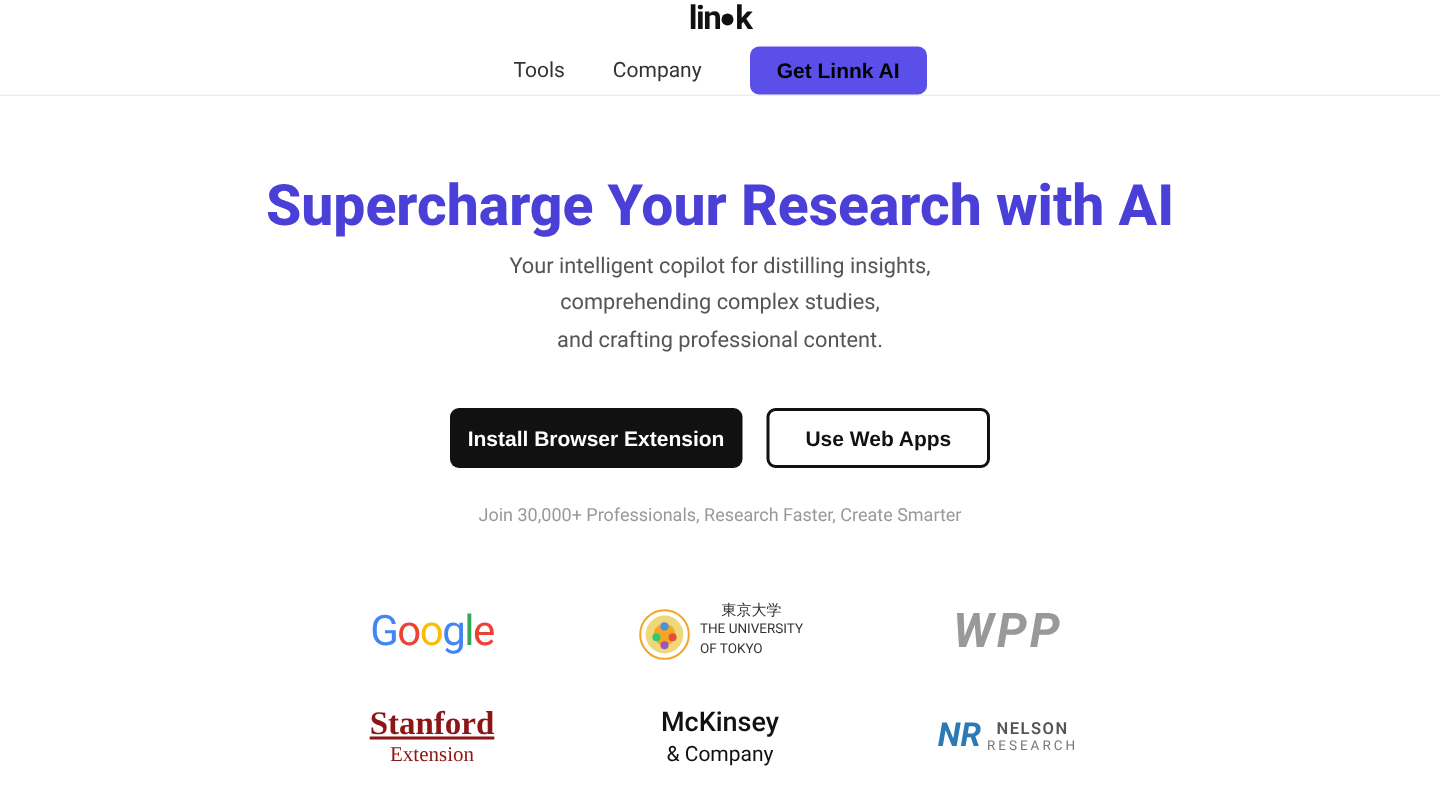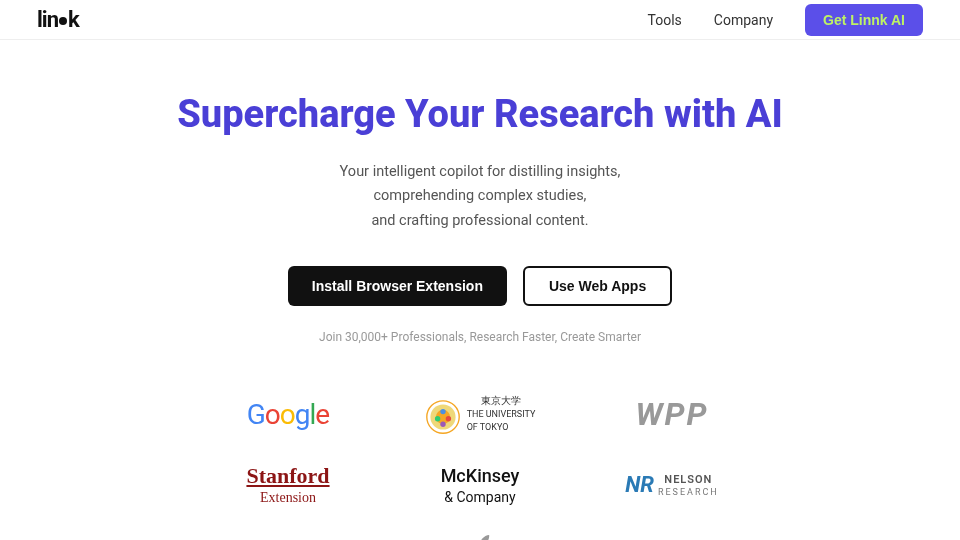--- a/index.html
+++ b/index.html
@@ -10,23 +10,24 @@
       width: 960px;
       min-height: 540px;
       overflow-x: hidden;
     }
 
     
     nav {
       display: flex;
       align-items: center;
       justify-content: space-between;
-      padding: 0 37px;
-      height: 40px;
+      padding: 0 60px;
+      height: 64px;
       border-bottom: 1px solid #eee;
+      flex-direction: column;
     }
     .nav-logo {
       font-size: 22px;
       font-weight: 700;
       color: #111;
       letter-spacing: -1px;
     }
     .nav-logo span {
       display: inline-block;
       position: relative;
@@ -37,61 +38,61 @@
       align-items: center;
     }
     .nav-link {
       font-size: 14px;
       color: #333;
       text-decoration: none;
       cursor: pointer;
     }
     .nav-cta {
       background: #5b4fe9;
-      color: #bef264;
+      color: #000000;
       border: none;
       border-radius: 6px;
       padding: 8px 18px;
       font-size: 14px;
       font-weight: 600;
       cursor: pointer;
     }
 
     
     .hero {
       display: flex;
       flex-direction: column;
       align-items: center;
       text-align: center;
       padding: 52px 60px 32px;
     }
     .hero-title {
       font-size: 38px;
       font-weight: 800;
       color: #4a3fd6;
-      margin-bottom: 22px;
+      margin-bottom: 4px;
       line-height: 1.2;
     }
     .hero-subtitle {
       font-size: 14.5px;
       color: #555;
       line-height: 1.7;
       margin-bottom: 32px;
     }
     .hero-buttons {
       display: flex;
       gap: 16px;
       margin-bottom: 24px;
     }
     .btn-primary {
       background: #111;
       color: #fff;
       border: none;
       border-radius: 6px;
-      padding: 12px 24px;
+      padding: 12px 12px;
       font-size: 14px;
       font-weight: 700;
       cursor: pointer;
     }
     .btn-secondary {
       background: #fff;
       color: #111;
       border: 2px solid #111;
       border-radius: 6px;
       padding: 4px 24px;

